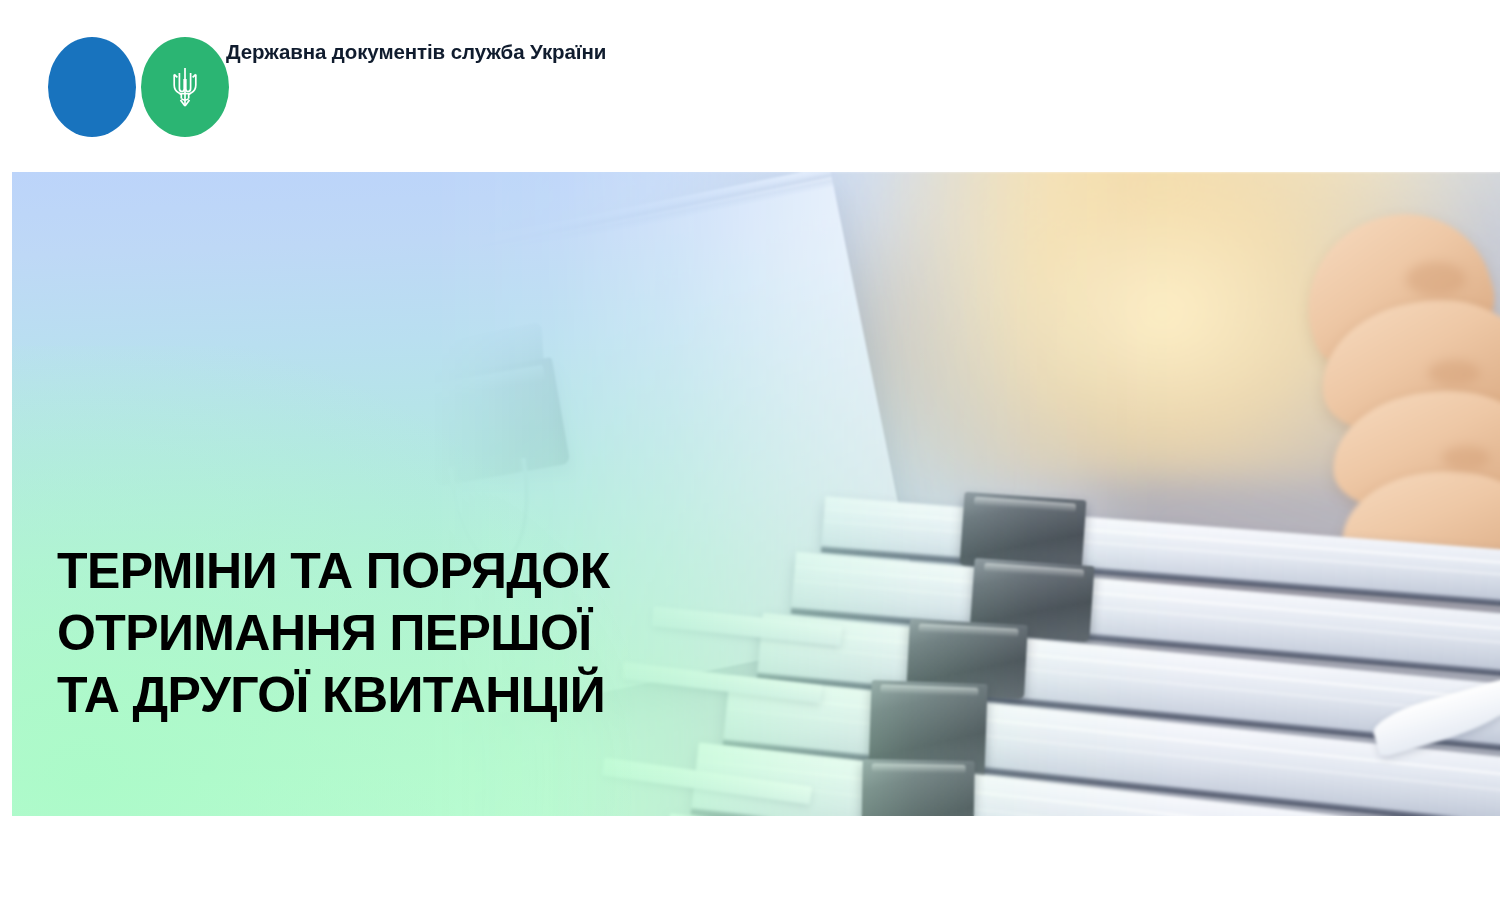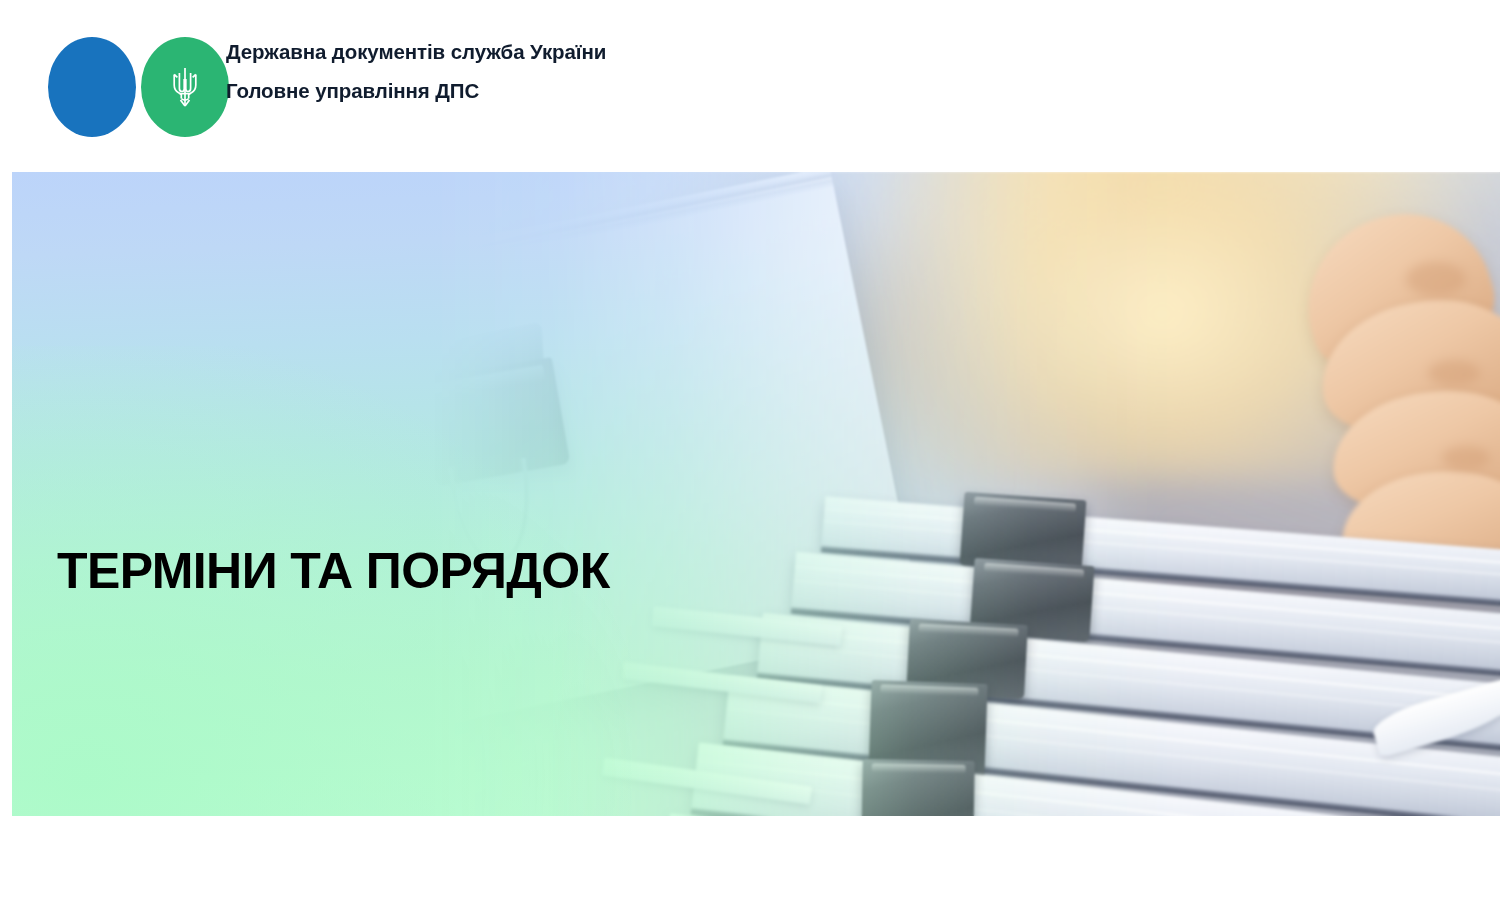--- a/index.html
+++ b/index.html
@@ -329,21 +329,20 @@
           <path d="M4.2 9.5 L7.4 12.4 M25.8 9.5 L22.6 12.4"></path>
           <path d="M9.4 28.6 L20.6 28.6"></path>
           <path d="M11.3 28.6 L11.3 33.6 M18.7 28.6 L18.7 33.6"></path>
           <path d="M11.3 33.6 Q15 36.4 18.7 33.6"></path>
         </svg>
       </div>
     </div>
 
     <div class="org-text">
       <div class="org-line-1">Державна документів служба України</div>
-      <div class="org-line-2">Головне управління ДПС</div>
     </div>
 
   </div>
 
   <div class="hero">
 
     <div class="photo">
       <div class="bg-room"></div>
       <div class="bg-wall"></div>
       <div class="sun-flare"></div>
@@ -428,19 +427,21 @@
       <div class="dof"></div>
     </div>
 
     <div class="grad-color"></div>
     <div class="grad-mint"></div>
 
     <div class="copy">
 
       <div class="headline">
         <div>ТЕРМІНИ ТА ПОРЯДОК</div>
+        <div>ОТРИМАННЯ ПЕРШОЇ</div>
+        <div>ТА ДРУГОЇ КВИТАНЦІЙ</div>
       </div>
 
 
     </div>
 
   </div>
 </div>
 
 </body></html>

